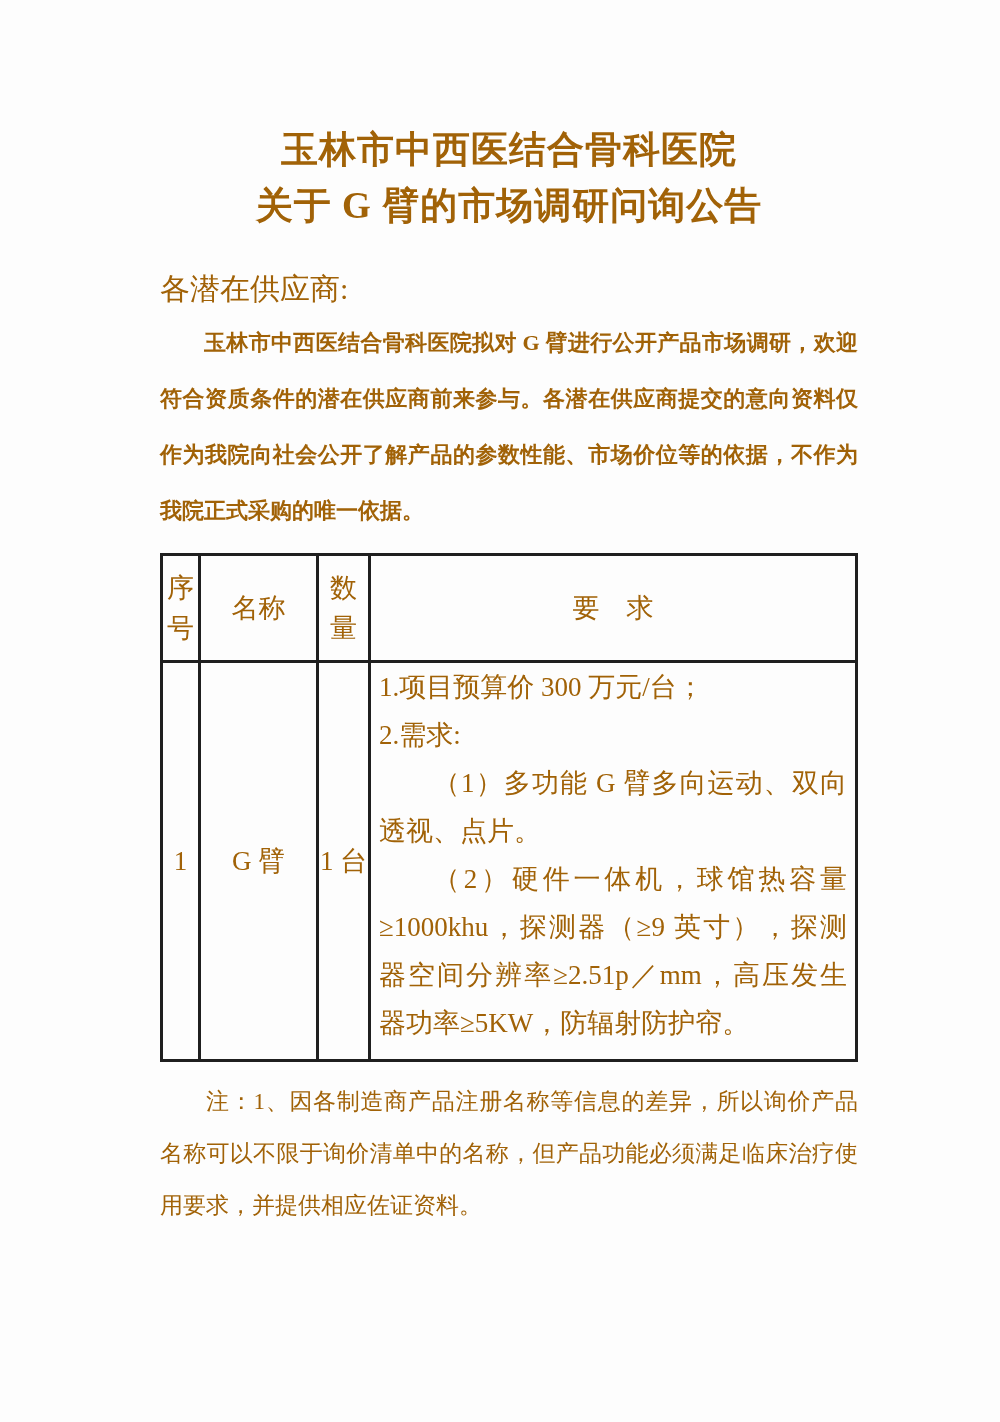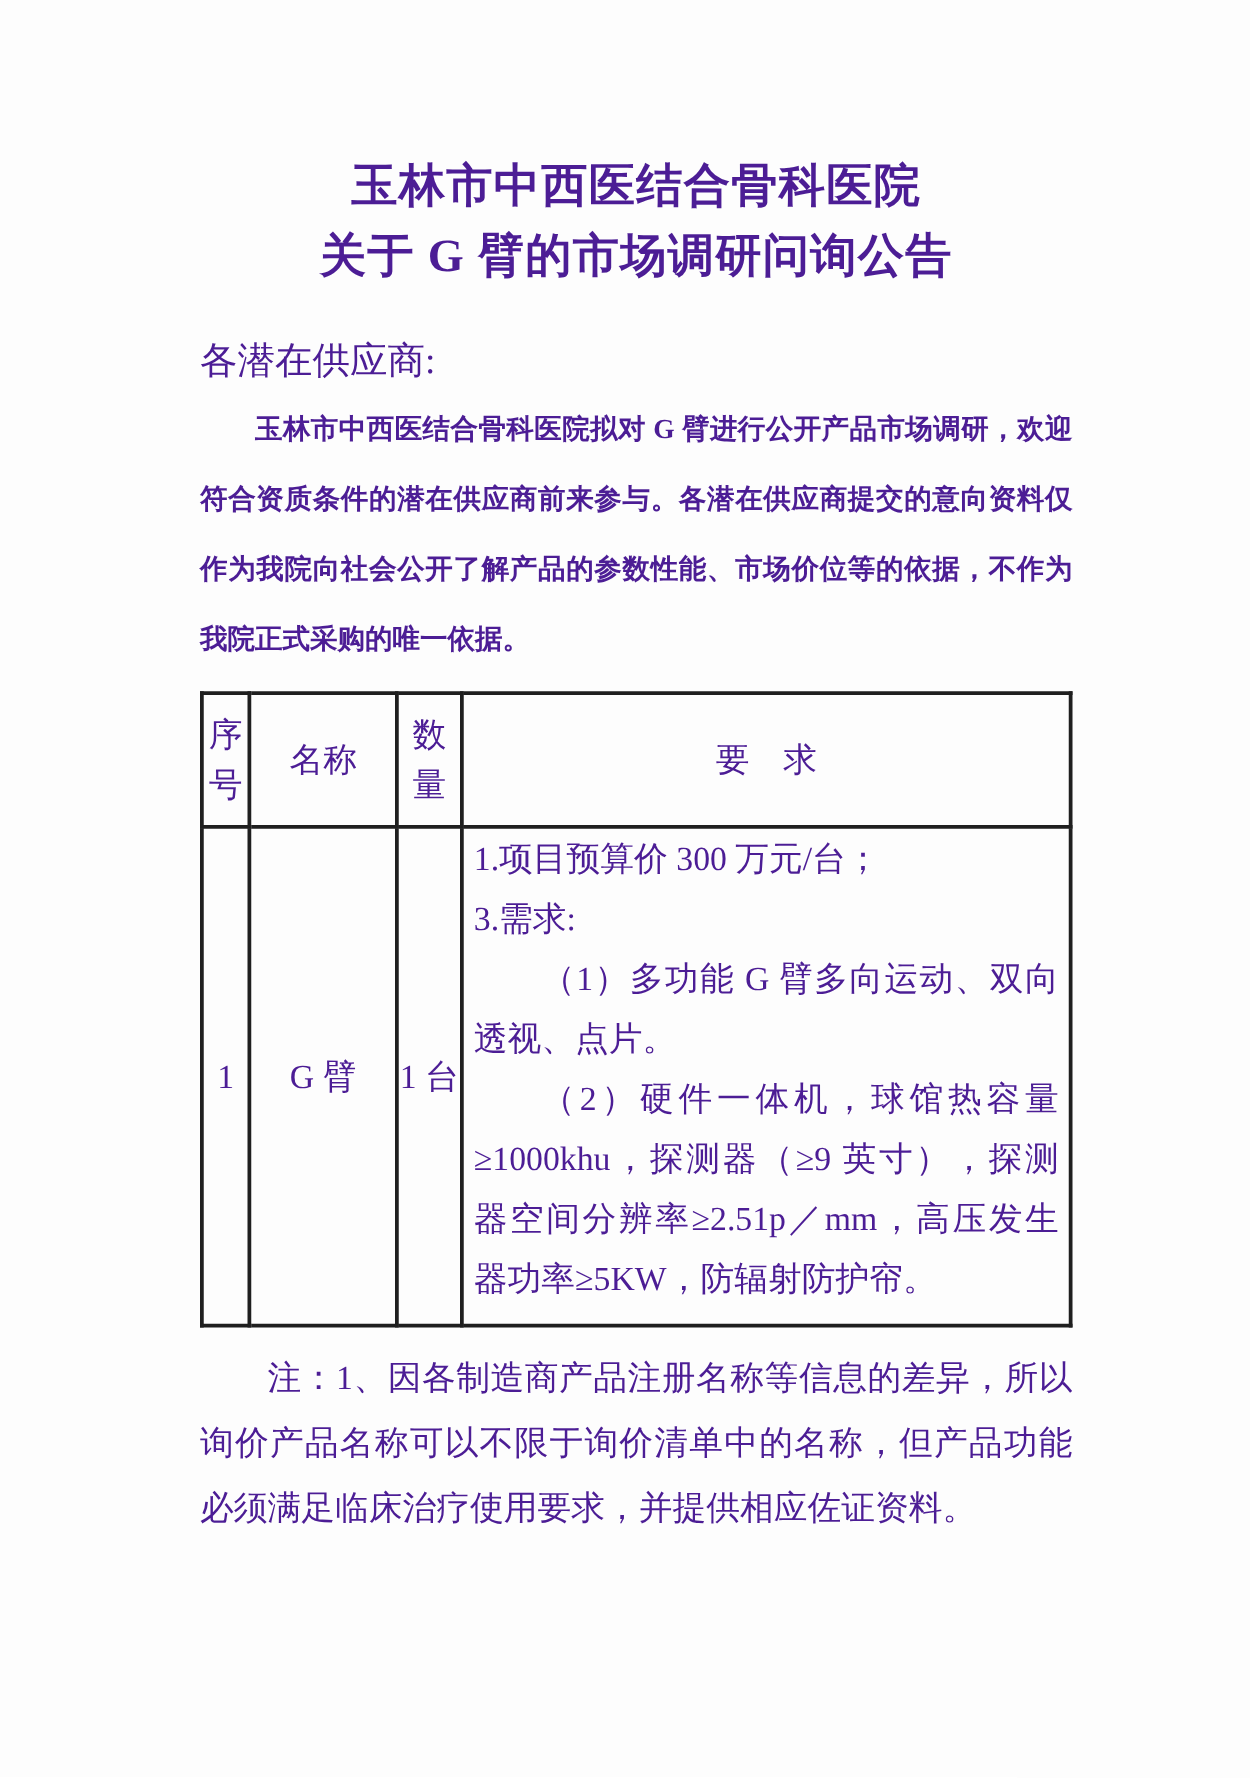--- a/index.html
+++ b/index.html
@@ -6,21 +6,21 @@
     margin: 0;
     padding: 0;
     background: #ffffff;
   }
   .page {
     position: relative;
     width: 1000px;
     height: 1422px;
     margin: 0 auto;
     background: #fdfdfd;
-    color: #4c1d95;
+    color: #a16207;
     font-family: "Liberation Serif", "DejaVu Serif", serif;
     overflow: hidden;
     box-sizing: border-box;
   }
   .content {
     box-sizing: border-box;
     width: 100%;
     height: 100%;
     padding: 122px 142px 0 160px;
   }
@@ -82,21 +82,21 @@
   .req-cell p {
     margin: 0;
     line-height: 48px;
     text-align: justify;
   }
   .req-cell p.indent {
     text-indent: 2em;
   }
   .note {
     margin: 14px 0 0 0;
-    font-size: 27px;
+    font-size: 23px;
     line-height: 52px;
     text-align: justify;
     text-indent: 2em;
   }
 </style>
 </head>
 <body>
 
 <div class="page">
   <div class="content">
@@ -126,21 +126,21 @@
           <th>要　求</th>
         </tr>
       </thead>
       <tbody>
         <tr>
           <td class="center-cell">1</td>
           <td class="center-cell">G 臂</td>
           <td class="center-cell">1 台</td>
           <td class="req-cell">
             <p>1.项目预算价 300 万元/台；</p>
-            <p>3.需求:</p>
+            <p>2.需求:</p>
             <p class="indent">（1）多功能 G 臂多向运动、双向透视、点片。</p>
             <p class="indent">（2）硬件一体机，球馆热容量≥1000khu，探测器（≥9 英寸），探测器空间分辨率≥2.51p／mm，高压发生器功率≥5KW，防辐射防护帘。</p>
           </td>
         </tr>
       </tbody>
     </table>
 
     <p class="note">注：1、因各制造商产品注册名称等信息的差异，所以询价产品名称可以不限于询价清单中的名称，但产品功能必须满足临床治疗使用要求，并提供相应佐证资料。</p>
 
   </div>

